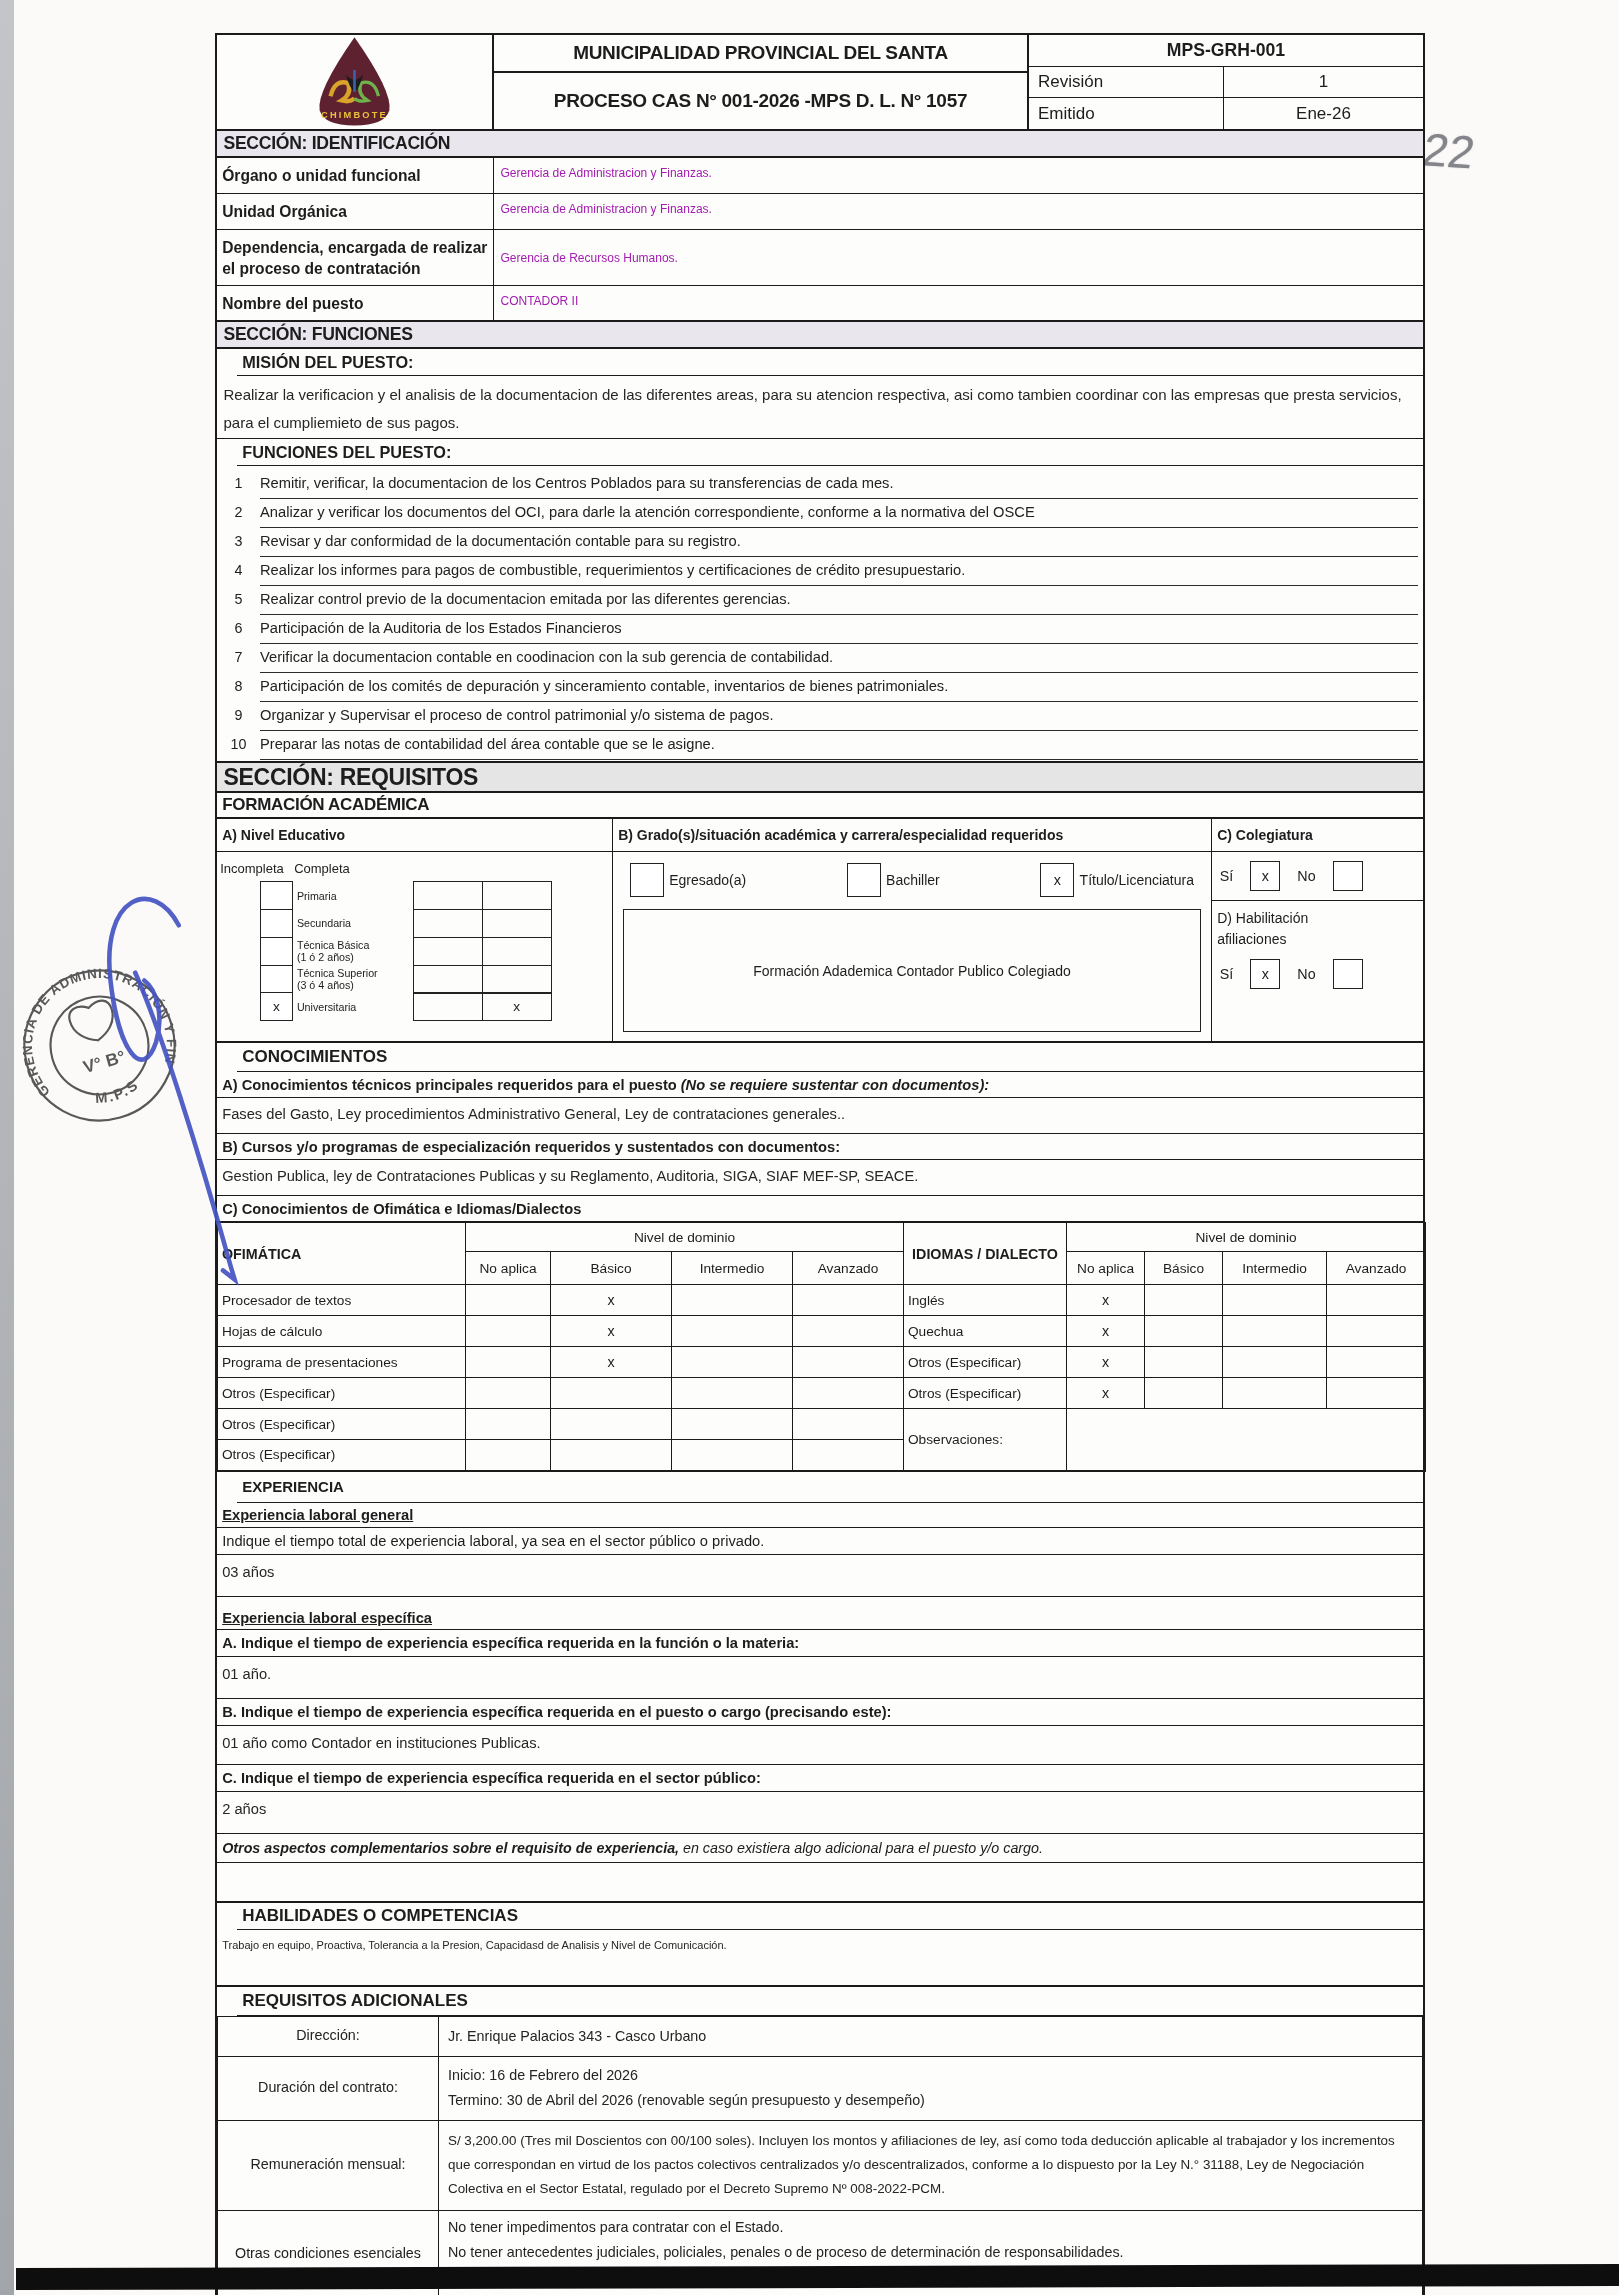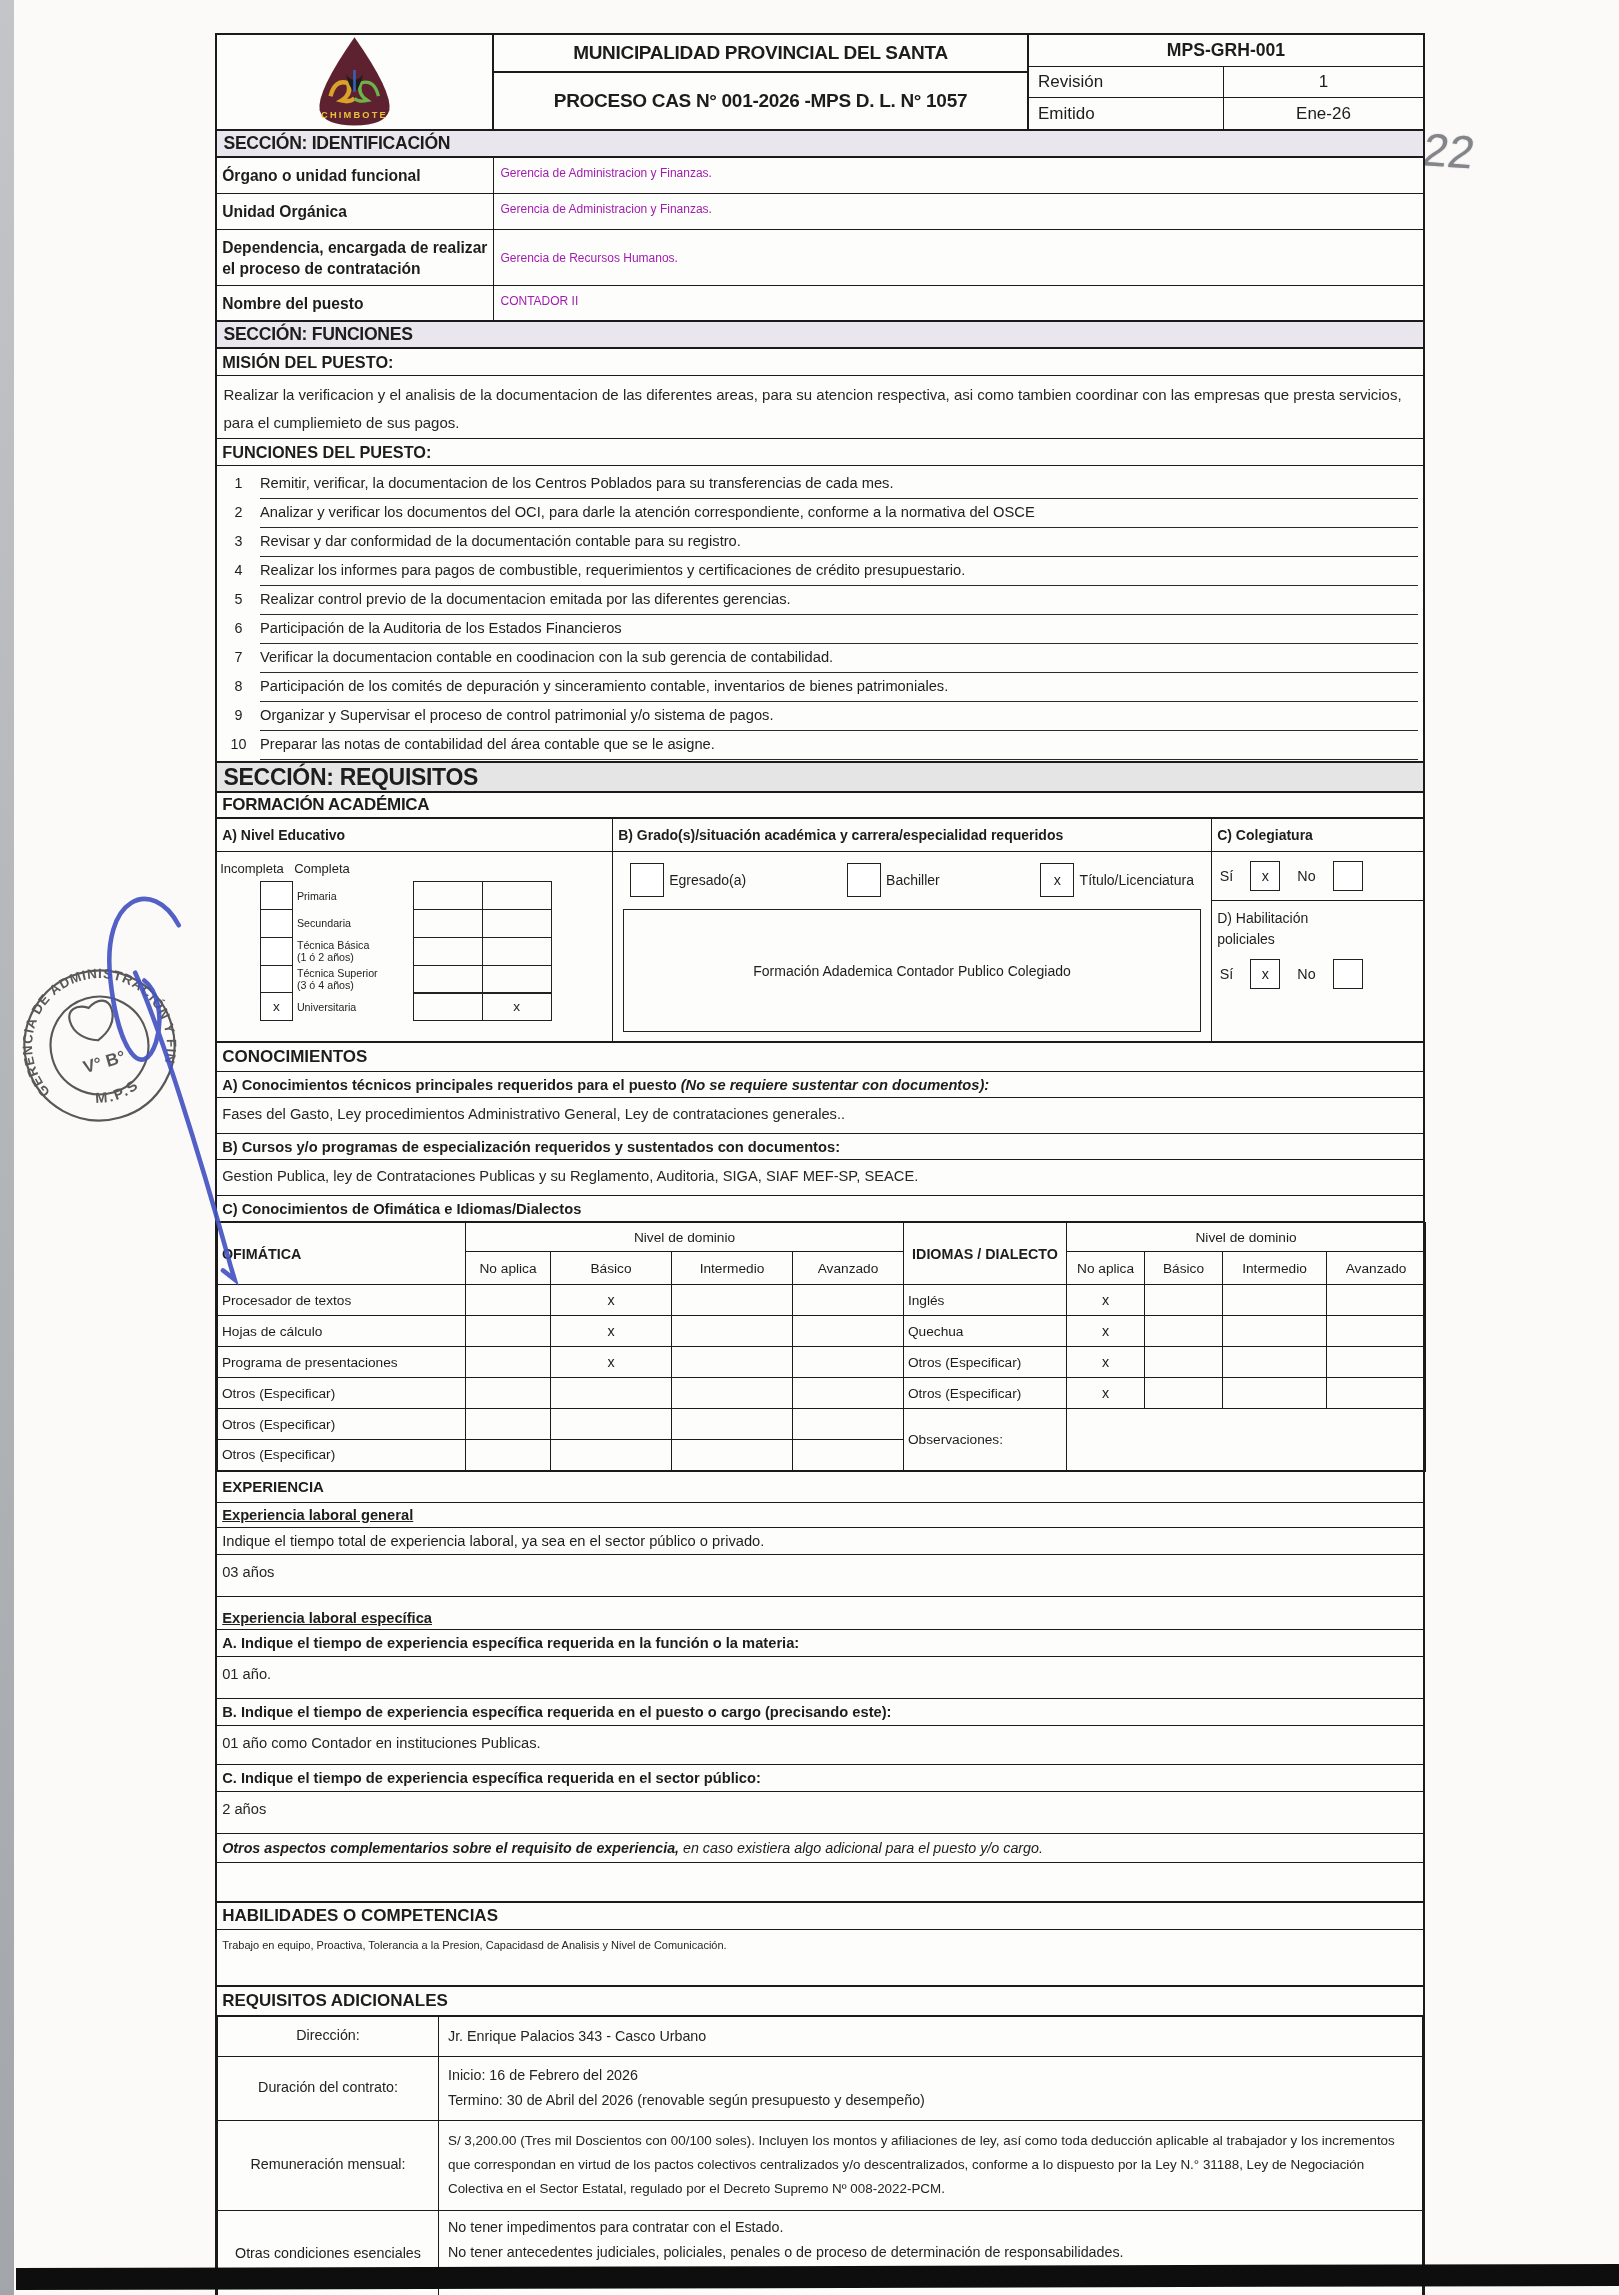--- a/index.html
+++ b/index.html
@@ -35,21 +35,21 @@
   .band-req { height:30px; background:#e5e5e5; font-size:23px; }
 
   
   .idrow { display:flex; border-bottom:1.3px solid #1b1b1b; }
   .idrow:last-child { border-bottom:2px solid #1b1b1b; }
   .id-l { width:277px; border-right:1.3px solid #1b1b1b; font-weight:bold; font-size:15.6px; padding:6.5px 5.2px; line-height:1.35; }
   .id-v { flex:1; font-size:12px; padding:7.8px 6.5px; color:#a21caf; }
   .h56 { height:36px; } .h86 { height:56px; }
 
   .rowhdr { height:27px; border-bottom:1.3px solid #1b1b1b; display:flex; align-items:center; padding-left:5.2px;
-            font-weight:bold; font-size:16.3px; }
+            font-weight:bold; font-size:16.3px;margin-left:20px; }
   .textrow { border-bottom:1.3px solid #1b1b1b; font-size:15px; color:#262626; padding:5.2px 6.5px; line-height:1.85; }
 
   
   .funcs { border-bottom:2px solid #1b1b1b; padding:3.9px 0 1.3px 0; }
   .func-item { display:flex; height:29px; }
   .func-num { width:43px; text-align:center; font-size:14.3px; padding-top:5.2px; }
   .func-text { flex:1; margin-right:5.2px; border-bottom:1.3px solid #2b2b2b; font-size:14.7px; padding-top:5.2px; color:#222; }
 
   .subtitle { height:26px; display:flex; align-items:center; padding-left:5.2px; font-weight:bold; font-size:17px;
               border-bottom:2px solid #1b1b1b; letter-spacing:-0.3px; }
@@ -322,21 +322,21 @@
         <div class="fa-head">C) Colegiatura</div>
         <div class="fa-body">
           <div class="sn-row sep">
             <span class="sn-lbl">Sí</span>
             <div class="box">x</div>
             <span class="sn-lbl">No</span>
             <div class="box"></div>
           </div>
           <div class="d-lbl">
             <div>D) Habilitación</div>
-            <div>policiales</div>
+            <div>afiliaciones</div>
           </div>
           <div class="sn-row">
             <span class="sn-lbl">Sí</span>
             <div class="box">x</div>
             <span class="sn-lbl">No</span>
             <div class="box"></div>
           </div>
         </div>
       </div>
     </div>

